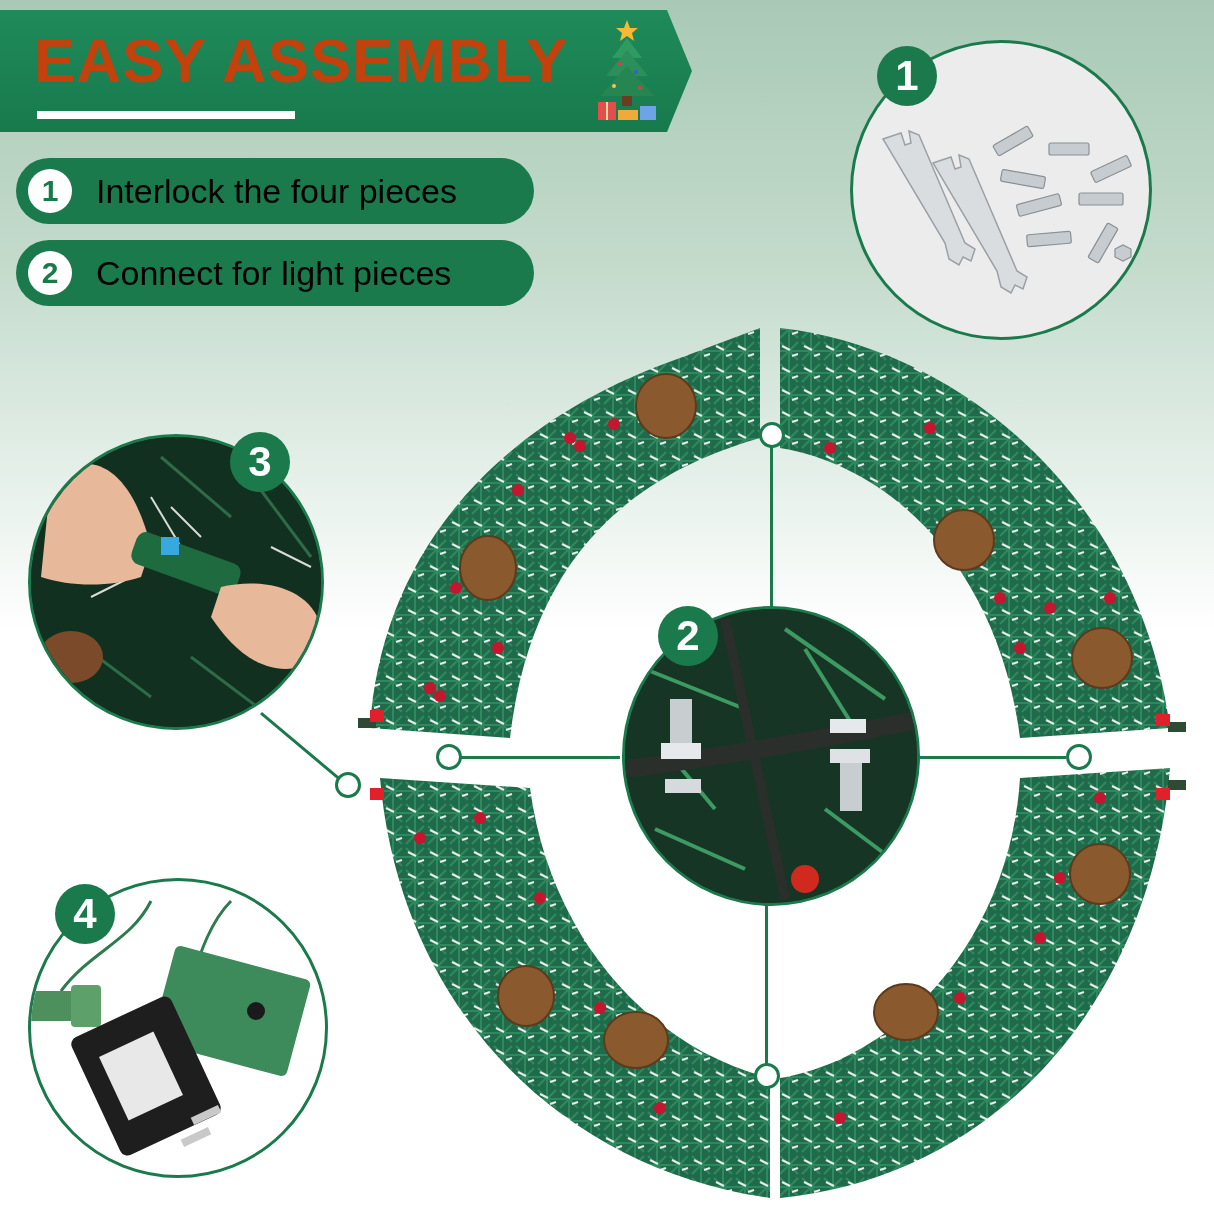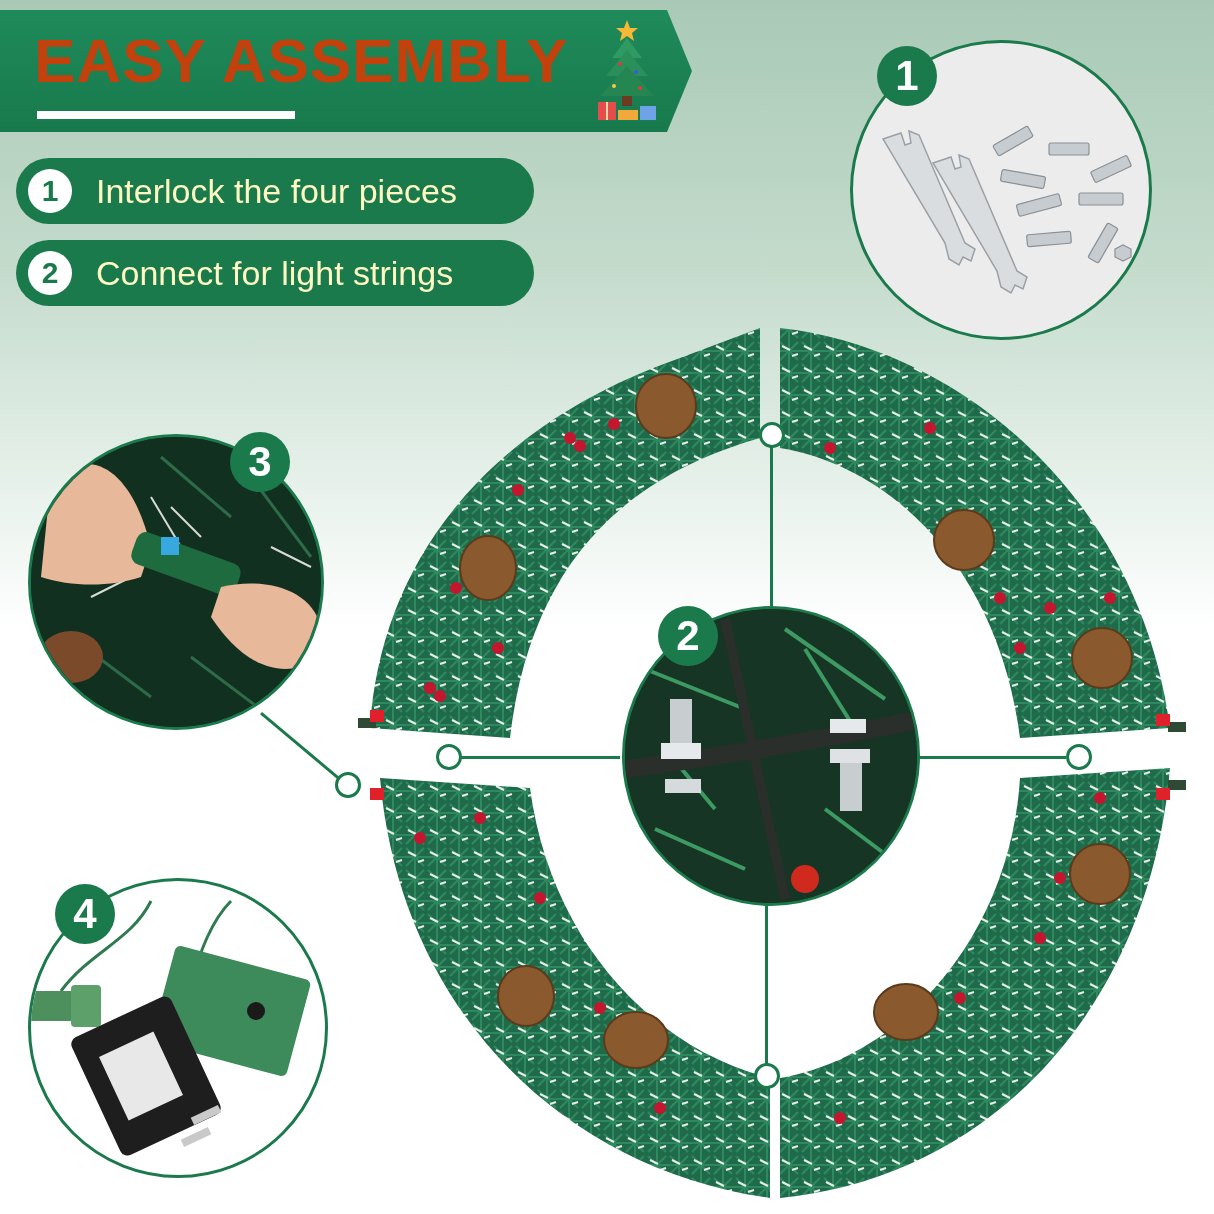--- a/index.html
+++ b/index.html
@@ -27,21 +27,21 @@
   
   .pill {
     left: 16px; width: 518px; height: 66px; background: #1b7a4c; border-radius: 33px;
     display: flex; align-items: center;
   }
   .pill .num {
     width: 44px; height: 44px; border-radius: 50%; background: #fff; color: #1b7a4c;
     font-weight: 700; font-size: 30px; display: flex; align-items: center; justify-content: center;
     margin-left: 12px;
   }
-  .pill .label { color: #fef9c3; font-size: 34px; margin-left: 24px; white-space: nowrap; }
+  .pill .label { color: #000000; font-size: 34px; margin-left: 24px; white-space: nowrap; }
 
   
   .photo-circle { border-radius: 50%; border: 3px solid #1b7a4c; overflow: hidden; }
   .badge {
     width: 60px; height: 60px; border-radius: 50%; background: #1b7a4c; color: #fff;
     font-weight: 700; font-size: 42px; display: flex; align-items: center; justify-content: center;
   }
 
   
   .ring { width: 26px; height: 26px; border-radius: 50%; border: 3px solid #1b7a4c; background: #fff; }
@@ -70,21 +70,21 @@
   <rect x="26" y="94" width="20" height="10" fill="#f2a93b"></rect>
   <rect x="48" y="90" width="16" height="14" fill="#6fa3e8"></rect>
 </svg>
 
 <div class="abs pill" style="top:158px;">
   <div class="num">1</div>
   <div class="label">Interlock the four pieces</div>
 </div>
 <div class="abs pill" style="top:240px;">
   <div class="num">2</div>
-  <div class="label">Connect for light strings</div>
+  <div class="label">Connect for light pieces</div>
 </div>
 
 <div class="abs photo-circle" style="left:850px; top:40px; width:302px; height:300px; background:#ececec;">
   <svg width="302" height="300" viewBox="0 0 302 300">
     <g fill="#d9dde0" stroke="#9aa0a5" stroke-width="1.5">
       <path d="M30,96 L48,90 L52,102 L58,100 L56,88 L66,92 L112,200 L122,206 L118,218 L110,214 L106,222 L96,216 L92,200 Z"></path>
       <path d="M80,120 L98,114 L102,126 L108,124 L106,112 L116,116 L164,228 L174,234 L170,246 L162,242 L158,250 L148,244 L144,228 Z"></path>
     </g>
     <g fill="#c7ccd0" stroke="#8a9095" stroke-width="1.2">
       <rect x="140" y="92" width="40" height="12" rx="2" transform="rotate(-30 160 98)"></rect>

